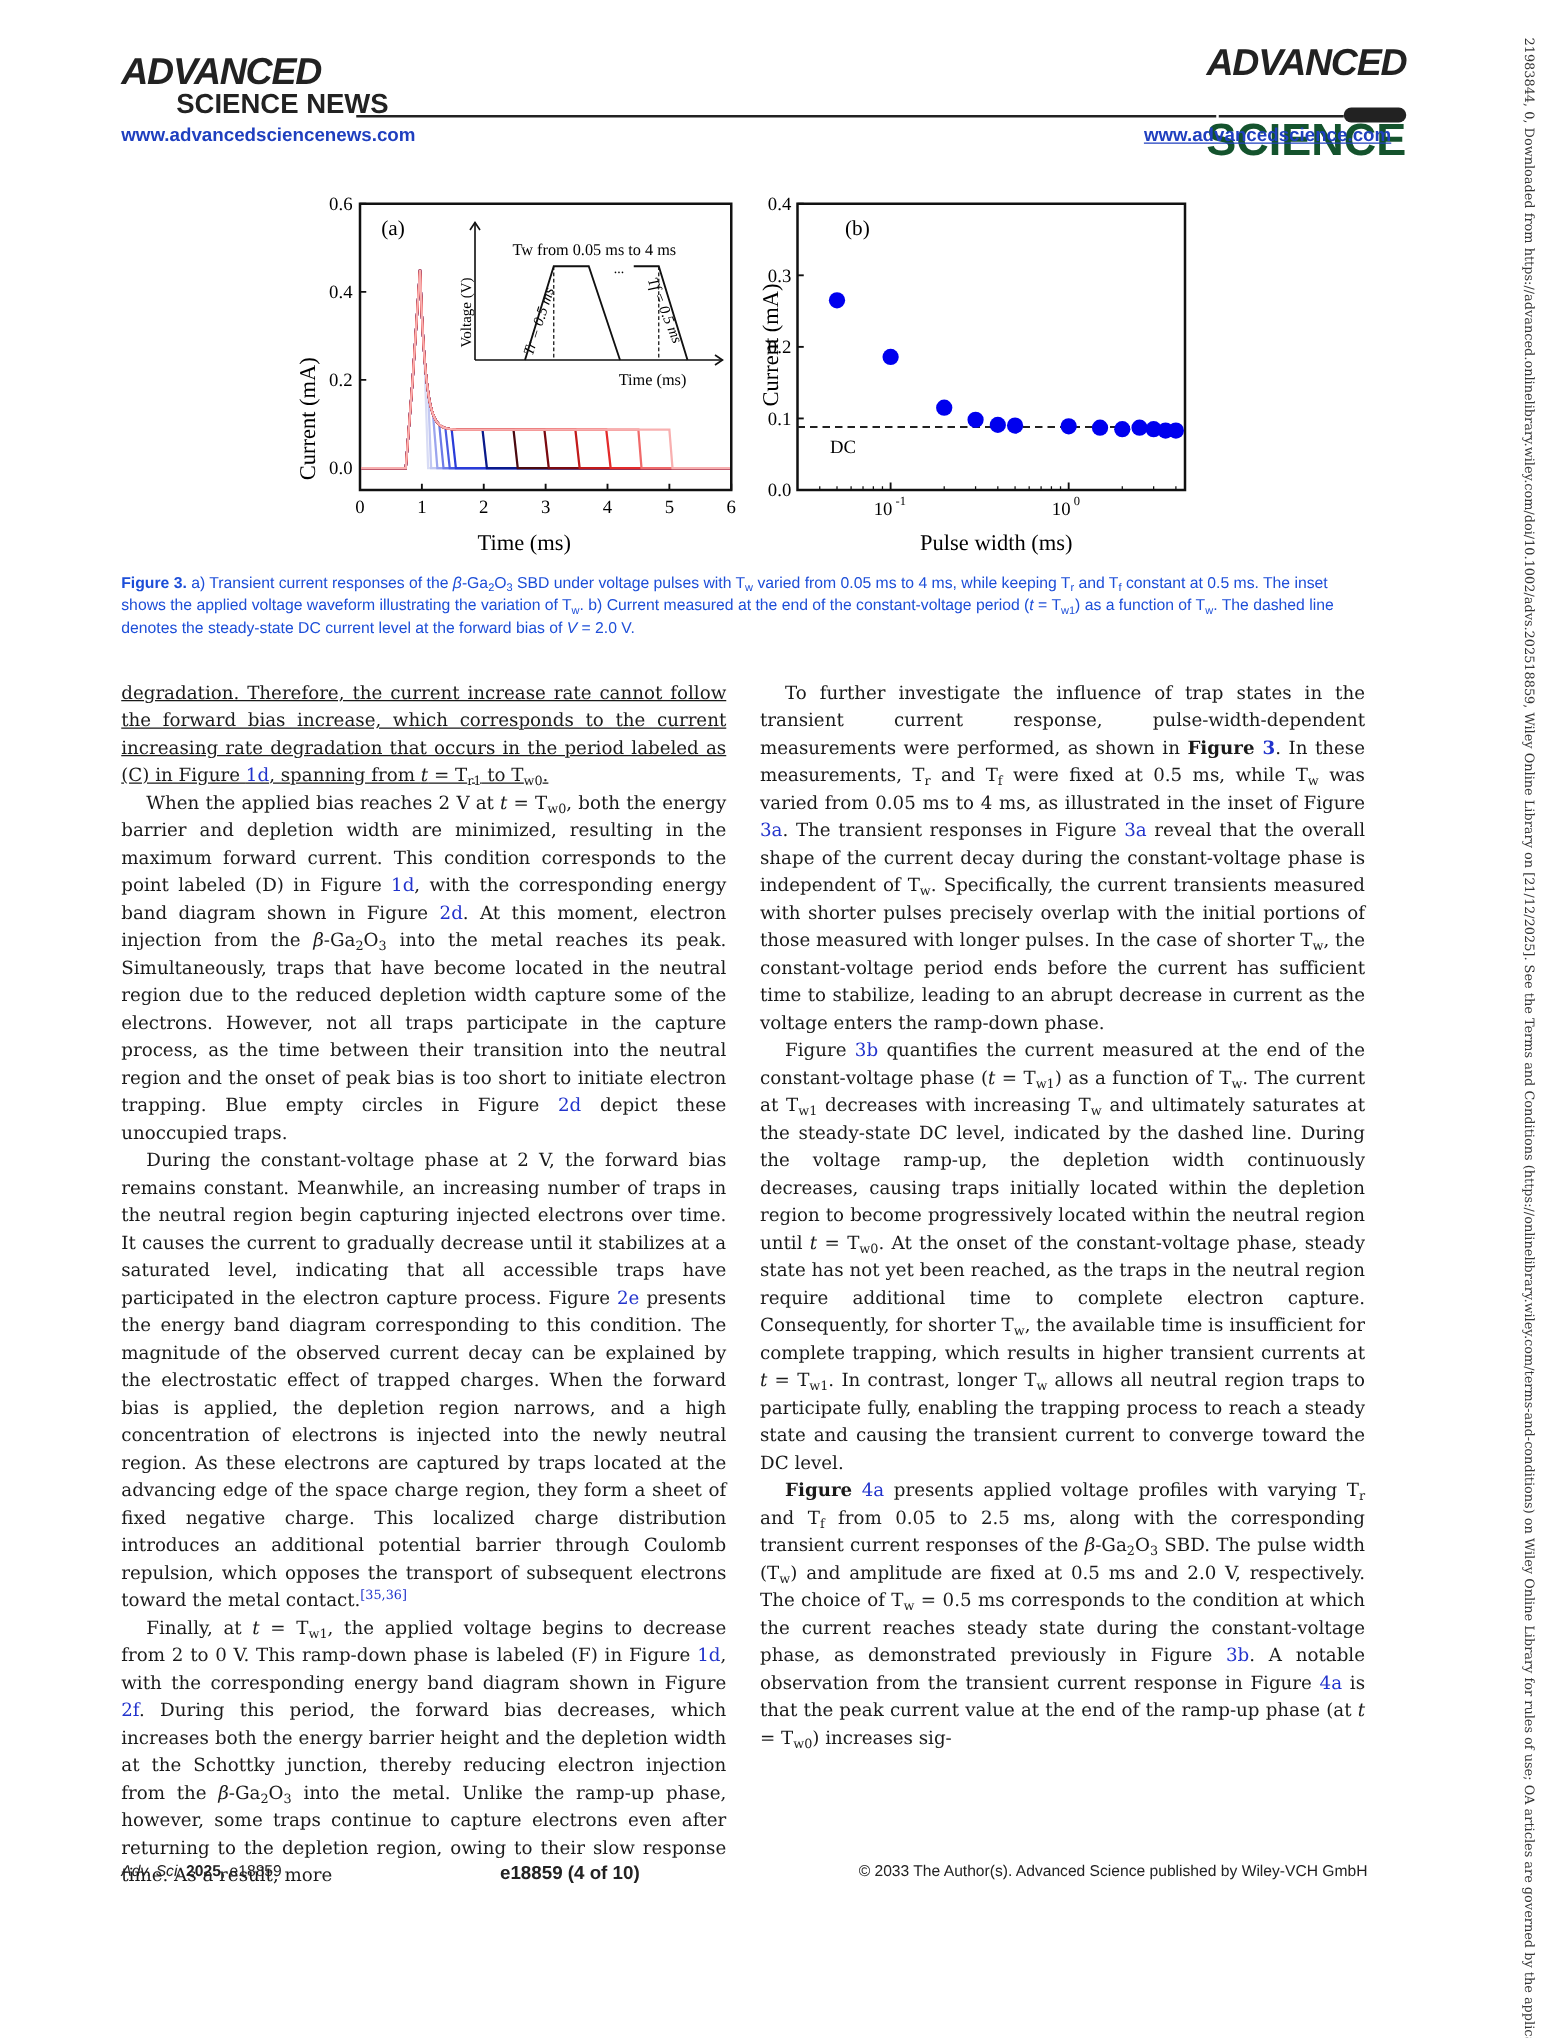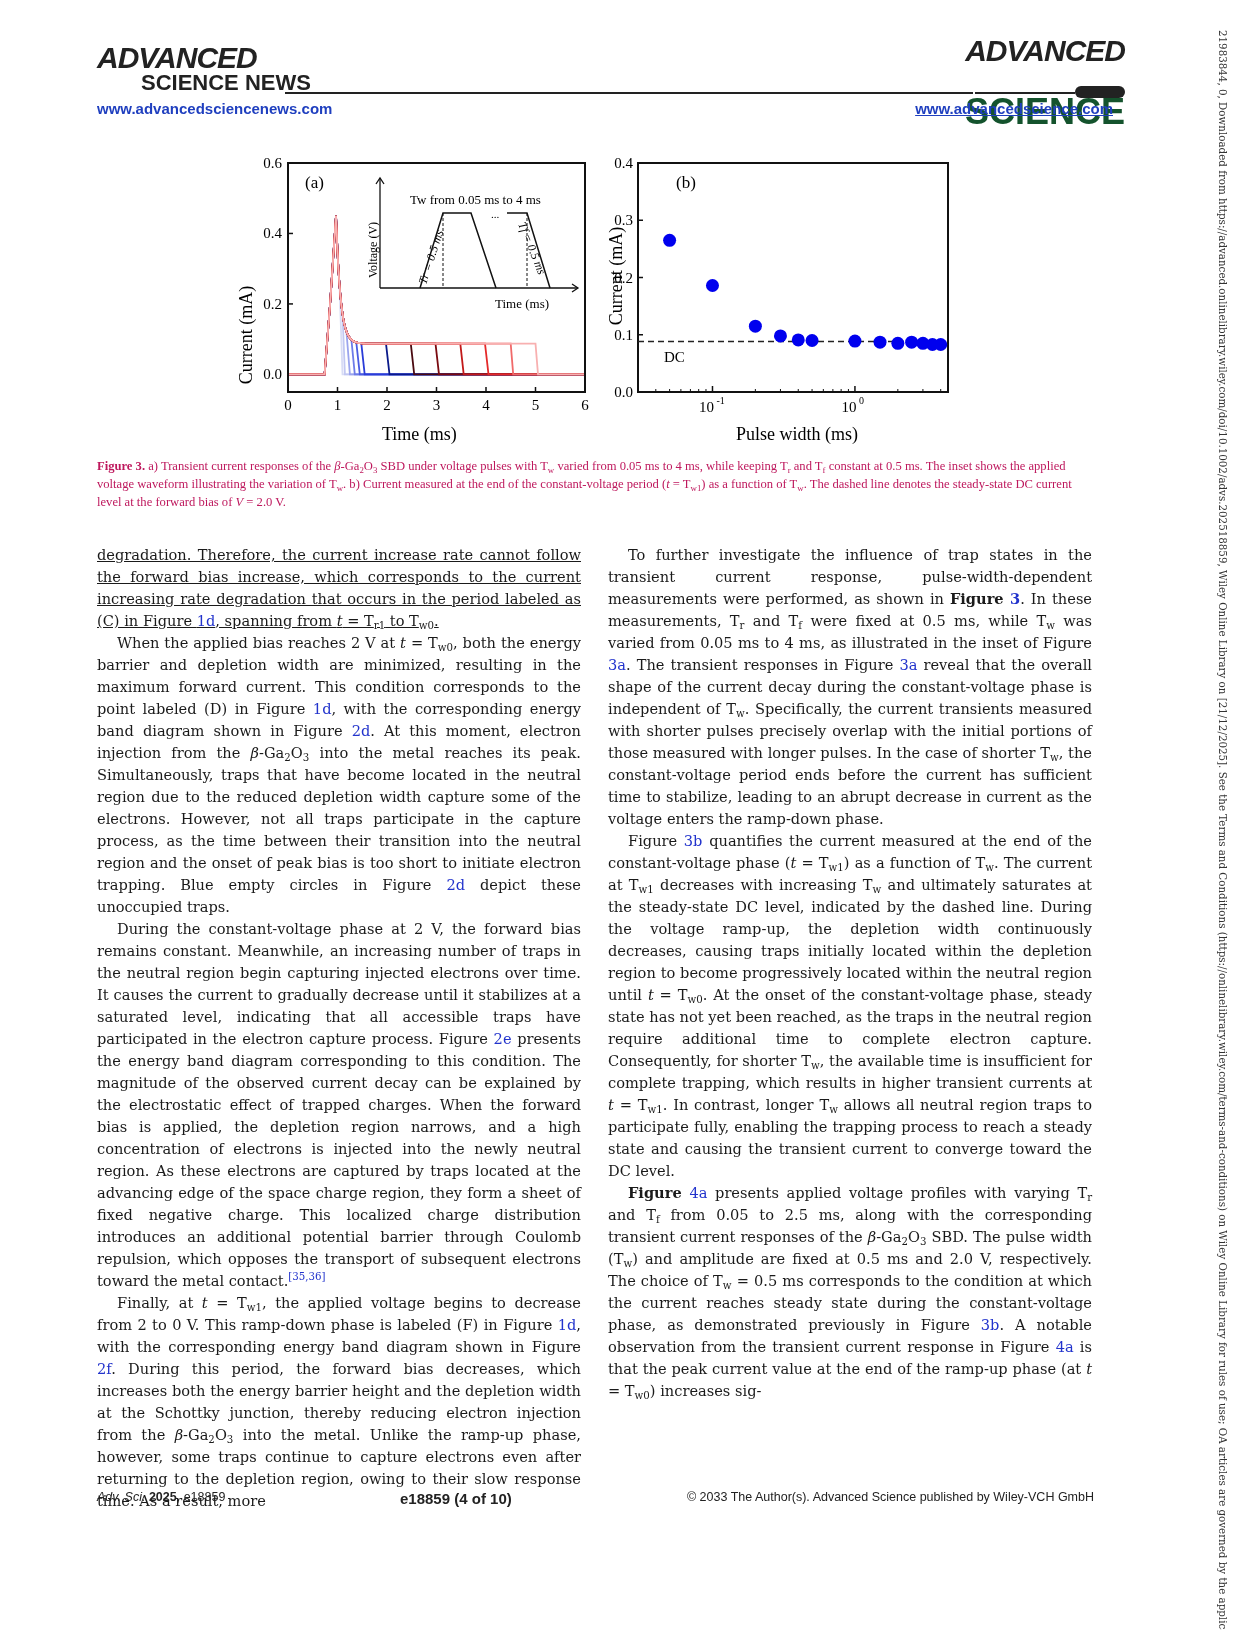--- a/index.html
+++ b/index.html
@@ -12,21 +12,21 @@
   .hdr-pill{position:absolute;left:1075px;top:86px;width:50px;height:12px;background:#222;border-radius:6px;}
   .hdr-right{position:absolute;left:960px;top:38px;text-align:right;width:165px;}
   .logo-as{font-family:"Liberation Sans",sans-serif;font-weight:bold;font-style:italic;font-size:30px;line-height:26px;color:#222;letter-spacing:-1px;}
   .logo-as2{font-family:"Liberation Sans",sans-serif;font-weight:bold;font-size:36px;line-height:24px;color:#14532d;margin-top:36px;}
   .url{position:absolute;top:100px;font-family:"Liberation Sans",sans-serif;font-weight:bold;font-size:15px;color:#1f3fbf;}
   .url-left{left:97px;}
   .url-right{right:128px;text-decoration:underline;}
   .side{position:absolute;left:1213px;top:30px;width:20px;height:1580px;}
   .side span{position:absolute;left:0;top:0;transform-origin:0 0;transform:translate(16px,0) rotate(90deg);white-space:nowrap;font-family:"DejaVu Serif",serif;font-size:10.3px;color:#333;}
   svg text{font-family:"Liberation Serif",serif;}
-  .caption{position:absolute;left:97px;top:457px;width:1000px;font-family:Liberation Serif, serif;font-size:12.6px;line-height:18px;color:#be185d;}
+  .caption{position:absolute;left:97px;top:457px;width:1000px;font-family:Liberation Sans, sans-serif;font-size:12.6px;line-height:18px;color:#1d4ed8;}
   .caption b{font-weight:bold;}
   .col{position:absolute;top:544px;width:484px;font-family:"DejaVu Serif",serif;font-size:14.6px;line-height:22px;text-align:justify;color:#1a1a1a;}
   .col p{margin:0;text-indent:20px;}
   .col p.first{text-indent:0;text-decoration:underline;}
   .col-left{left:97px;}
   .col-right{left:608px;}
   .lnk{color:#2233cc;}
   .foot{position:absolute;top:1490px;font-family:"Liberation Sans",sans-serif;font-size:12.5px;color:#222;}
   .foot-l{left:97px;}
   .foot-c{left:400px;font-size:15px;font-weight:bold;}

